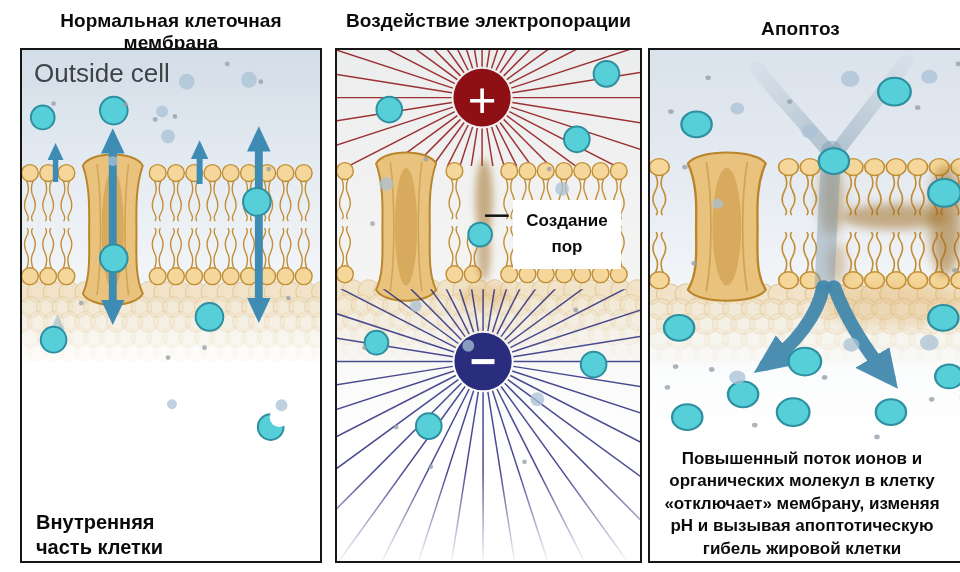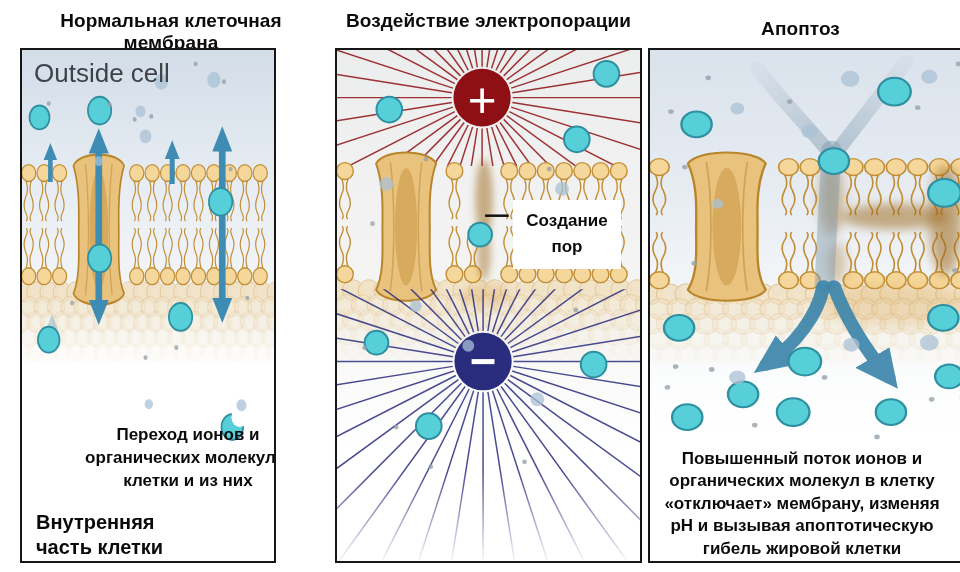--- a/index.html
+++ b/index.html
@@ -19,21 +19,21 @@
 </style>
 </head>
 <body>
 
 <div id="stage">
 
   <div class="title" style="left:20px;width:302px;">Нормальная клеточная мембрана</div>
   <div class="title" style="left:335px;width:307px;">Воздействие электропорации</div>
   <div class="title" style="left:648px;width:305px;top:18px;">Апоптоз</div>
 
-  <div class="panel" style="left:20px;width:256px;">
+  <div class="panel" style="left:20px;width:302px;">
     <svg id="svg-normal" viewBox="0 0 302 515" preserveAspectRatio="none">
         <defs>
           <linearGradient id="bg1" x1="0" y1="0" x2="0" y2="1">
             <stop offset="0" stop-color="#d3dde8" stop-opacity="1"></stop>
             <stop offset="0.25" stop-color="#e6ecf2" stop-opacity="1"></stop>
             <stop offset="0.45" stop-color="#f2f5f8" stop-opacity="1"></stop>
             <stop offset="0.6" stop-color="#ffffff" stop-opacity="1"></stop>
           </linearGradient>
           <marker id="ah1" viewBox="0 0 10 10" refX="6" refY="5" markerWidth="3.4" markerHeight="3.4" orient="auto-start-reverse">
             <path d="M0,0.6 L9.4,5 L0,9.4 Z" fill="#3e8cb4"></path>
@@ -296,21 +296,20 @@
         <circle cx="135" cy="70" r="2.4" fill="#97a1ab" opacity="0.8"></circle>
         <circle cx="155" cy="67" r="2.4" fill="#97a1ab" opacity="0.8"></circle>
         <circle cx="250" cy="120" r="2.4" fill="#97a1ab" opacity="0.8"></circle>
         <circle cx="105" cy="55" r="2.4" fill="#97a1ab" opacity="0.8"></circle>
         <circle cx="185" cy="300" r="2.4" fill="#97a1ab" opacity="0.8"></circle>
         <circle cx="148" cy="310" r="2.4" fill="#97a1ab" opacity="0.8"></circle>
         <circle cx="270" cy="250" r="2.4" fill="#97a1ab" opacity="0.8"></circle>
         <circle cx="60" cy="255" r="2.4" fill="#97a1ab" opacity="0.8"></circle>
       </svg>
     <div class="outside-label">Outside cell</div>
-    <div class="caption cap-center" style="left:46px;top:374px;width:240px;">Переход ионов и органических молекул в клетки и из них</div>
     <div class="caption inside-label" style="position:absolute;left:14px;top:460px;width:140px;">Внутренняя часть клетки</div>
   </div>
 
   <div class="panel" style="left:335px;width:307px;">
     <svg id="svg-electro" viewBox="0 0 307 515" preserveAspectRatio="none">
         <defs>
           <linearGradient id="bg2" x1="0" y1="0" x2="0" y2="1">
             <stop offset="0" stop-color="#eceded" stop-opacity="1"></stop>
             <stop offset="0.5" stop-color="#f5f5f4" stop-opacity="1"></stop>
             <stop offset="0.78" stop-color="#ffffff" stop-opacity="1"></stop>

